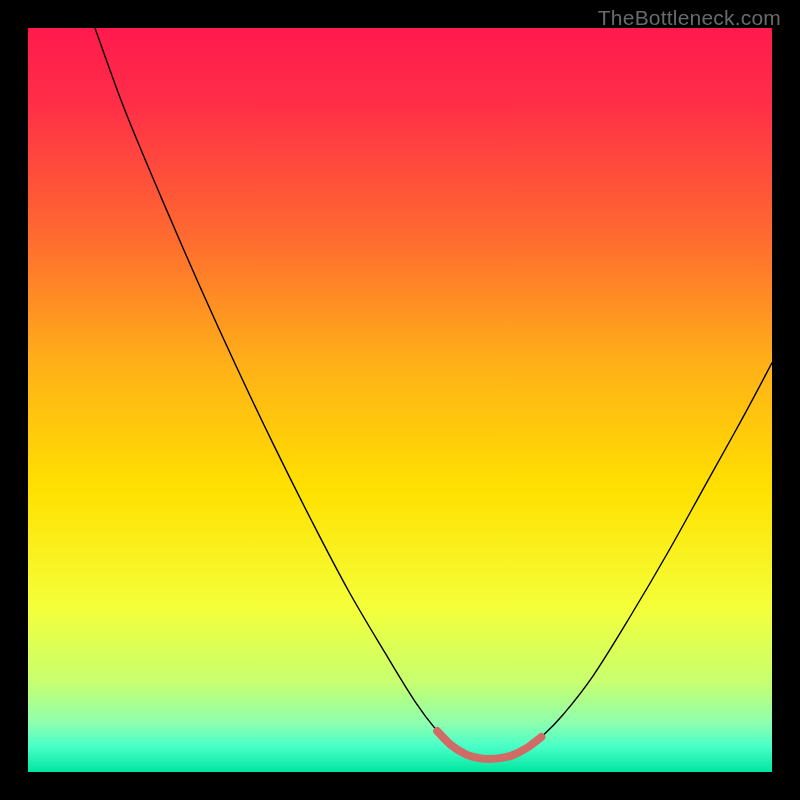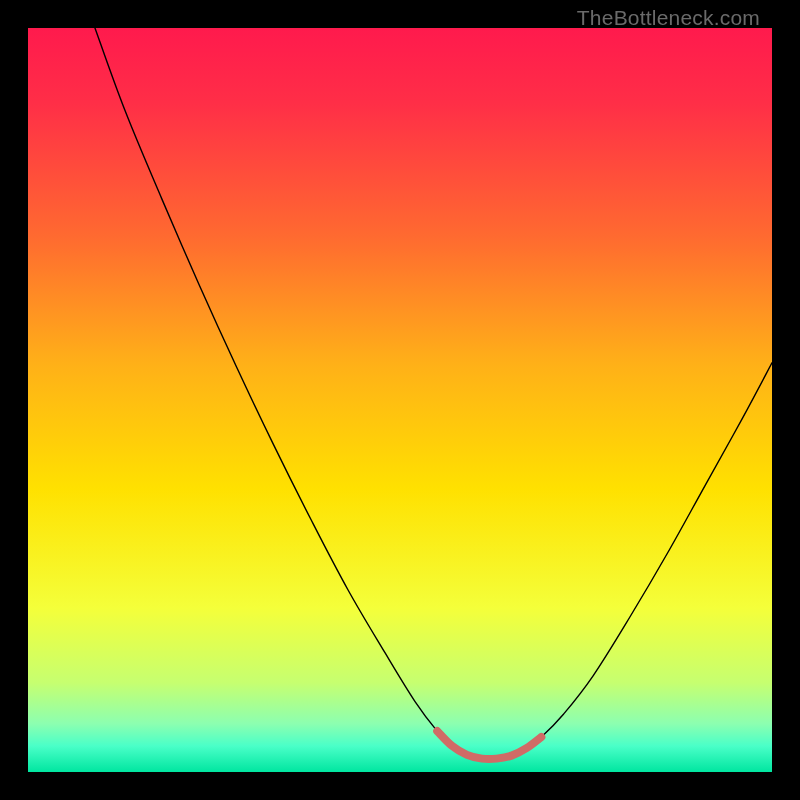--- a/index.html
+++ b/index.html
@@ -35,21 +35,21 @@
   .curve-svg {
     position: absolute;
     left: 0;
     top: 0;
     width: 100%;
     height: 100%;
   }
   .watermark {
     position: absolute;
     top: 6px;
-    right: 40px;
+    right: 19px;
     color: #6a6a6a;
     font-size: 21px;
     font-weight: 500;
     letter-spacing: 0.2px;
   }
 </style>
 </head>
 <body>
 
 <div class="frame">

